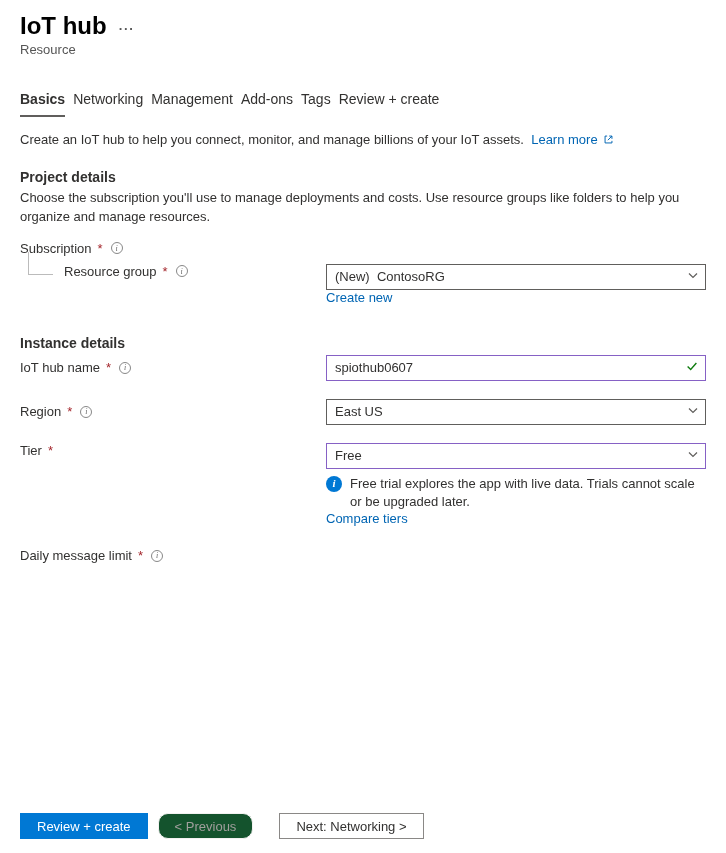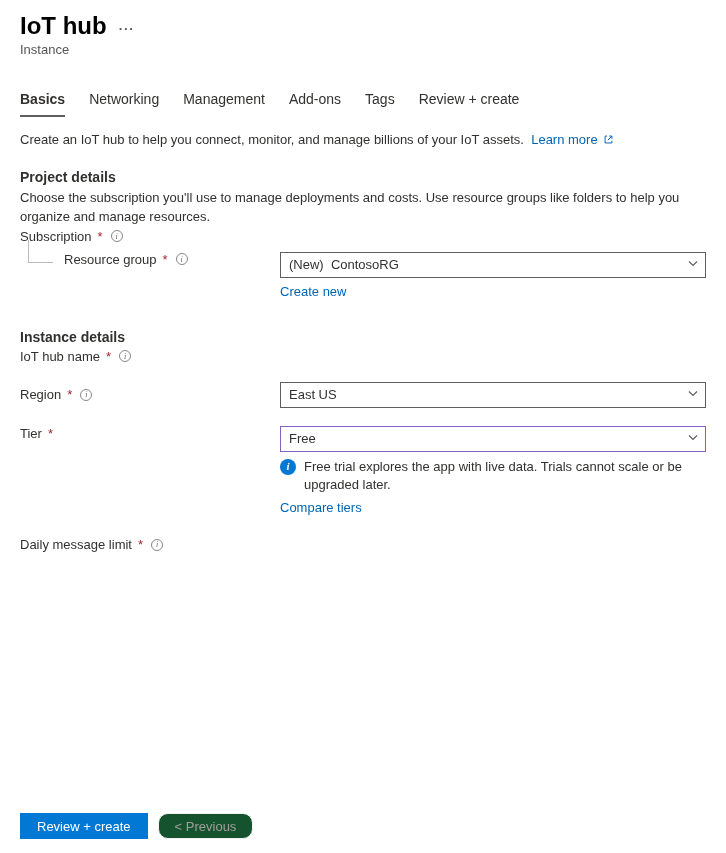--- a/index.html
+++ b/index.html
@@ -26,21 +26,21 @@
     cursor: pointer;
     padding-top: 4px;
   }
   .subtitle {
     margin: 2px 0 28px 0;
     font-size: 13px;
     color: #555;
   }
   .tabs {
     display: flex;
-    gap: 24px;
+    gap: 8px;
     border-bottom: 1px solid transparent;
     margin-bottom: 14px;
   }
   .tab {
     padding: 6px 0 8px 0;
     font-size: 14px;
     cursor: pointer;
     color: #323130;
     border-bottom: 2px solid transparent;
   }
@@ -66,27 +66,28 @@
     margin-left: 2px;
   }
   h2.section {
     font-size: 14px;
     font-weight: 600;
     margin: 0 0 4px 0;
   }
   .section-desc {
     font-size: 13px;
     color: #323130;
-    margin-bottom: 2px;
+    margin-bottom: 14px;
     line-height: 1.45;
   }
   .form-row {
     display: flex;
     align-items: center;
     margin-bottom: 8px;
+    gap: 46px;
   }
   .form-row.top { align-items: flex-start; justify-content: flex-end; }
   .label-col {
     width: 260px;
     flex-shrink: 0;
     font-size: 13px;
     display: flex;
     align-items: center;
     gap: 4px;
   }
@@ -146,21 +147,20 @@
   .chev-svg { width: 12px; height: 12px; }
   .check-svg { width: 14px; height: 14px; }
   .input .check {
     position: absolute;
     right: 6px;
     top: 50%;
     transform: translateY(-50%);
     color: #107c10;
   }
   .sub-link {
-    margin-top: 6px;
     font-size: 13px;
   }
   .info-note {
     display: flex;
     align-items: flex-start;
     gap: 8px;
     margin-top: 6px;
     font-size: 13px;
     line-height: 1.4;
   }
@@ -216,21 +216,21 @@
   }
   .btn.next { margin-left: 16px; }
 </style>
 </head>
 <body>
 
 <div class="header-row">
   <h1>IoT hub</h1>
   <span class="overflow">···</span>
 </div>
-<div class="subtitle">Instance</div>
+<div class="subtitle">Resource</div>
 
 <div class="tabs">
   <div class="tab active">Basics</div>
   <div class="tab">Networking</div>
   <div class="tab">Management</div>
   <div class="tab">Add-ons</div>
   <div class="tab">Tags</div>
   <div class="tab">Review + create</div>
 </div>
 
@@ -280,20 +280,30 @@
 <div class="spacer"></div>
 
 <h2 class="section">Instance details</h2>
 
 <div class="form-row">
   <div class="label-col">
     <span>IoT hub name</span>
       <span class="req">*</span>
     <span class="info-icon">i</span>
   </div>
+  <div class="ctrl-col">
+    <div class="input purple">
+      <span>spiothub0607</span>
+      <span class="check">
+        <svg class="check-svg" viewBox="0 0 16 16" fill="none" stroke="#107c10" stroke-width="1.6">
+            <path d="M3 8l3.5 3.5L13 4"></path>
+          </svg>
+      </span>
+    </div>
+  </div>
 </div>
 
 <div style="height:10px"></div>
 
 <div class="form-row">
   <div class="label-col">
     <span>Region</span>
       <span class="req">*</span>
     <span class="info-icon">i</span>
   </div>
@@ -339,13 +349,14 @@
   <div class="label-col">
     <span>Daily message limit</span>
       <span class="req">*</span>
     <span class="info-icon">i</span>
   </div>
 </div>
 
 <div class="footer">
   <button class="btn primary">Review + create</button>
   <button class="btn disabled">&lt; Previous</button>
+  <button class="btn next">Next: Networking &gt;</button>
 </div>
 
 </body></html>

